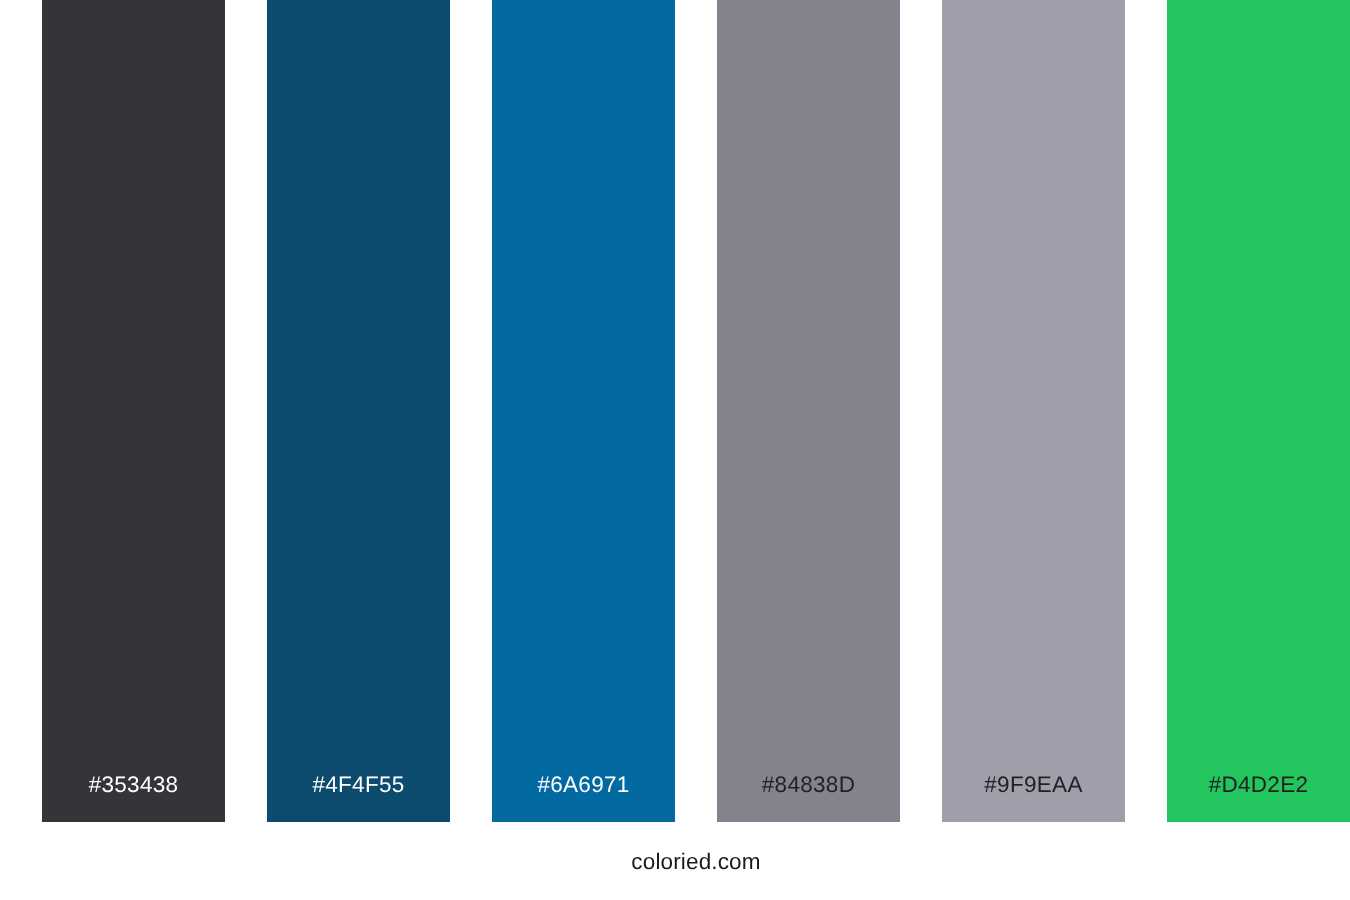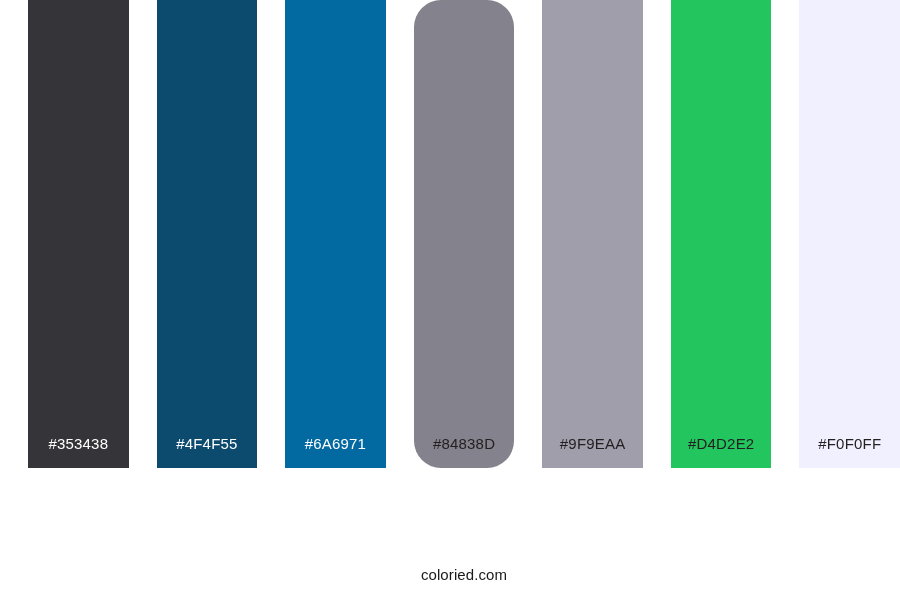--- a/index.html
+++ b/index.html
@@ -27,21 +27,21 @@
   #swatch-band {
     width: 900px;
     height: 548px;
     display: flex;
     flex-direction: row;
     align-items: stretch;
   }
 
   .swatch {
     flex: 1 1 0;
-    height: 468px;
+    height: 548px;
     position: relative;
     display: flex;
     align-items: flex-end;
     justify-content: center;
     box-sizing: border-box;
     margin-left: 28px;
   }
 
   .swatch-label {
     display: block;
@@ -87,31 +87,28 @@
   <div id="swatch-band">
       <div class="swatch on-dark" style="background-color: rgb(53, 52, 56);">
         <span class="swatch-label">#353438</span>
       </div>
       <div class="swatch on-dark" style="background-color: #0c4a6e;">
         <span class="swatch-label">#4F4F55</span>
       </div>
       <div class="swatch on-dark" style="background-color: #0369a1;">
         <span class="swatch-label">#6A6971</span>
       </div>
-      <div class="swatch on-light" style="background-color: rgb(132, 131, 141); border-radius: 27px;">
+      <div class="swatch on-light" style="background-color: rgb(132, 131, 141);">
         <span class="swatch-label">#84838D</span>
       </div>
       <div class="swatch on-light" style="background-color: rgb(159, 158, 170);">
         <span class="swatch-label">#9F9EAA</span>
       </div>
       <div class="swatch on-light" style="background-color: #22c55e;">
         <span class="swatch-label">#D4D2E2</span>
-      </div>
-      <div class="swatch on-light" style="background-color: rgb(240, 240, 255);">
-        <span class="swatch-label">#F0F0FF</span>
       </div>
     </div>
 
   <div id="footer">
     <span id="site-credit">coloried.com</span>
   </div>
 
 </div>
 
 </body></html>

